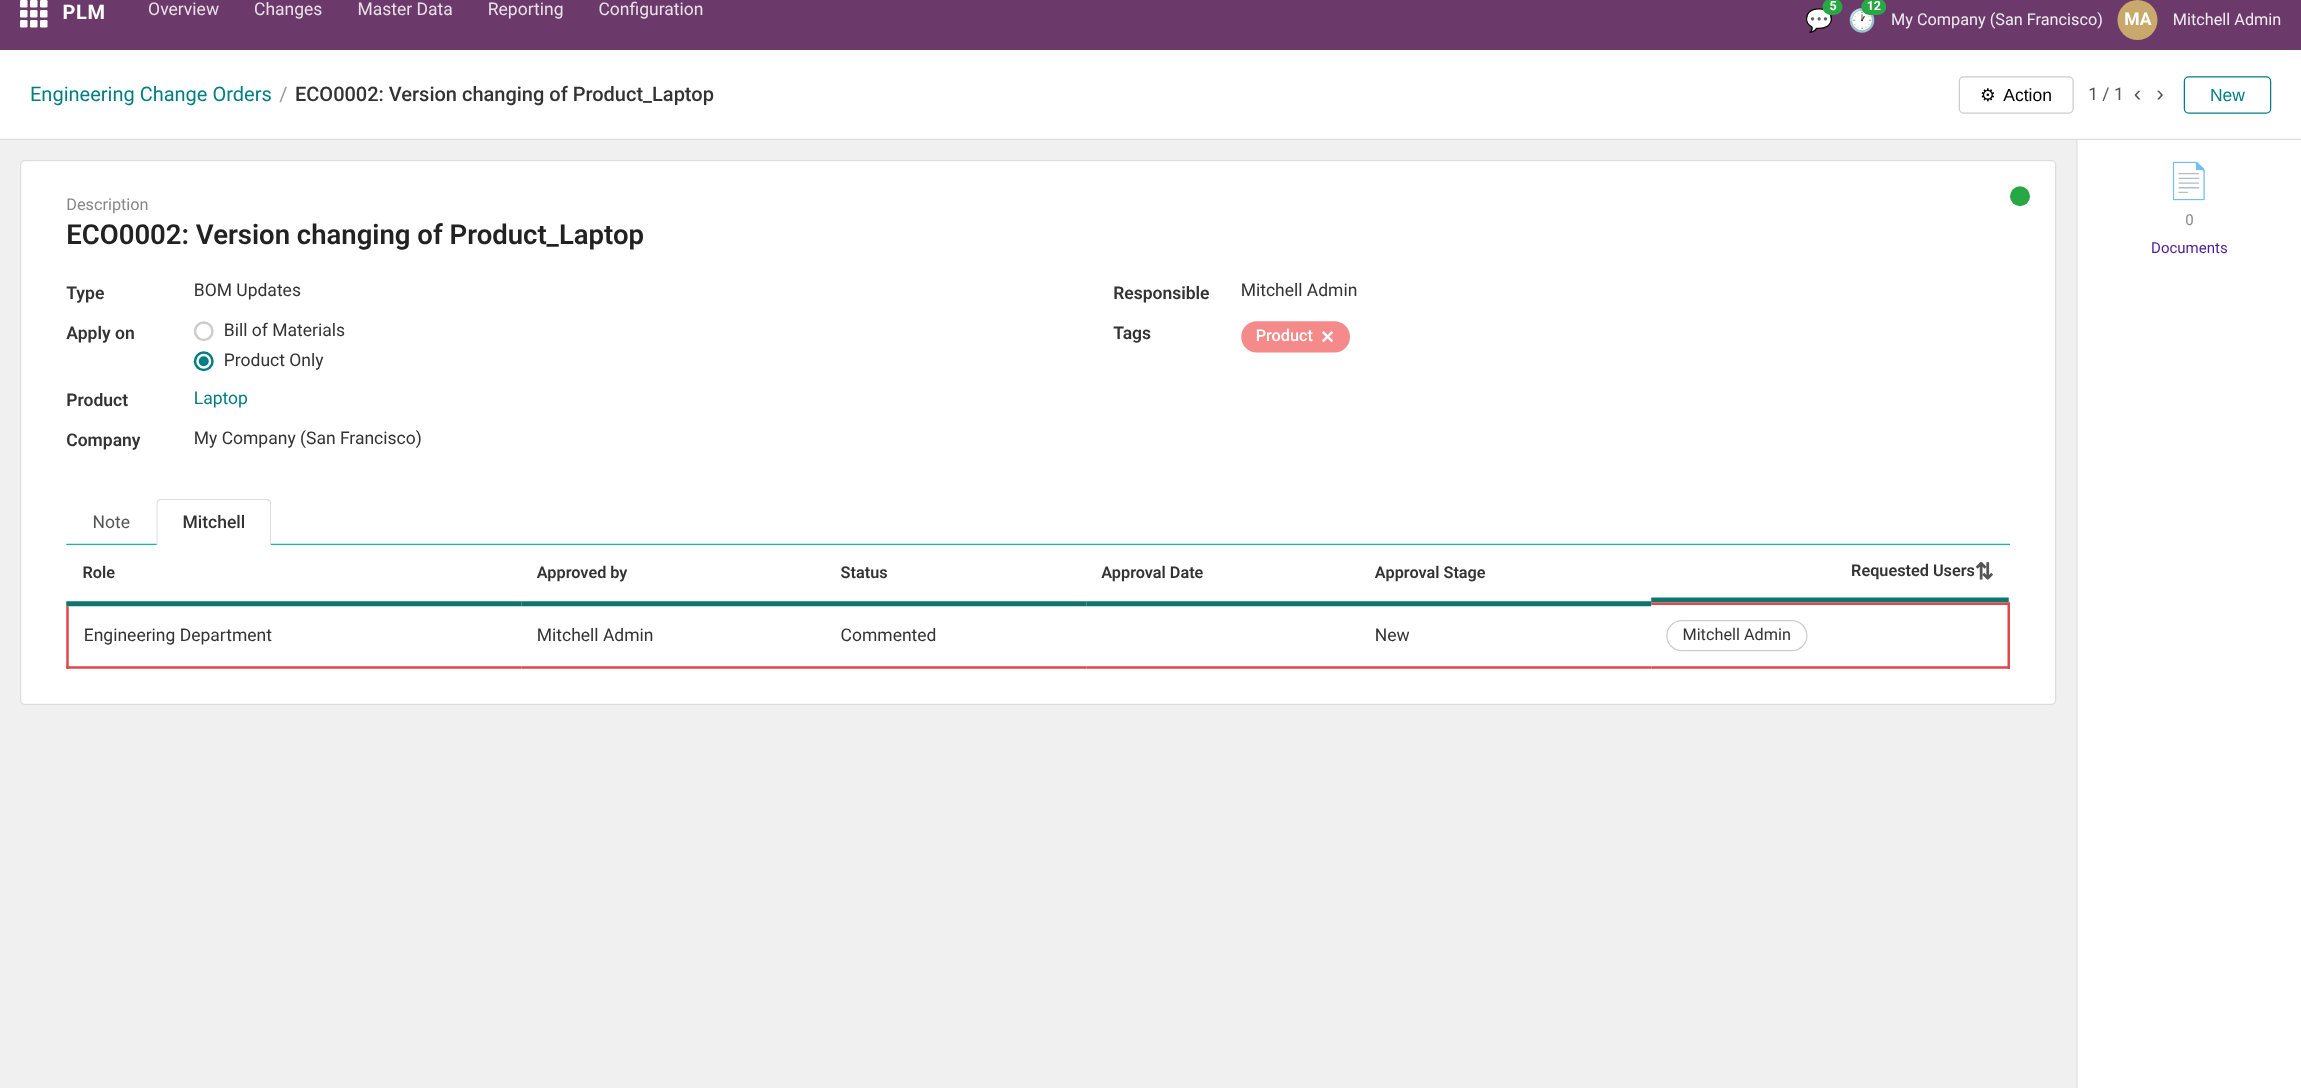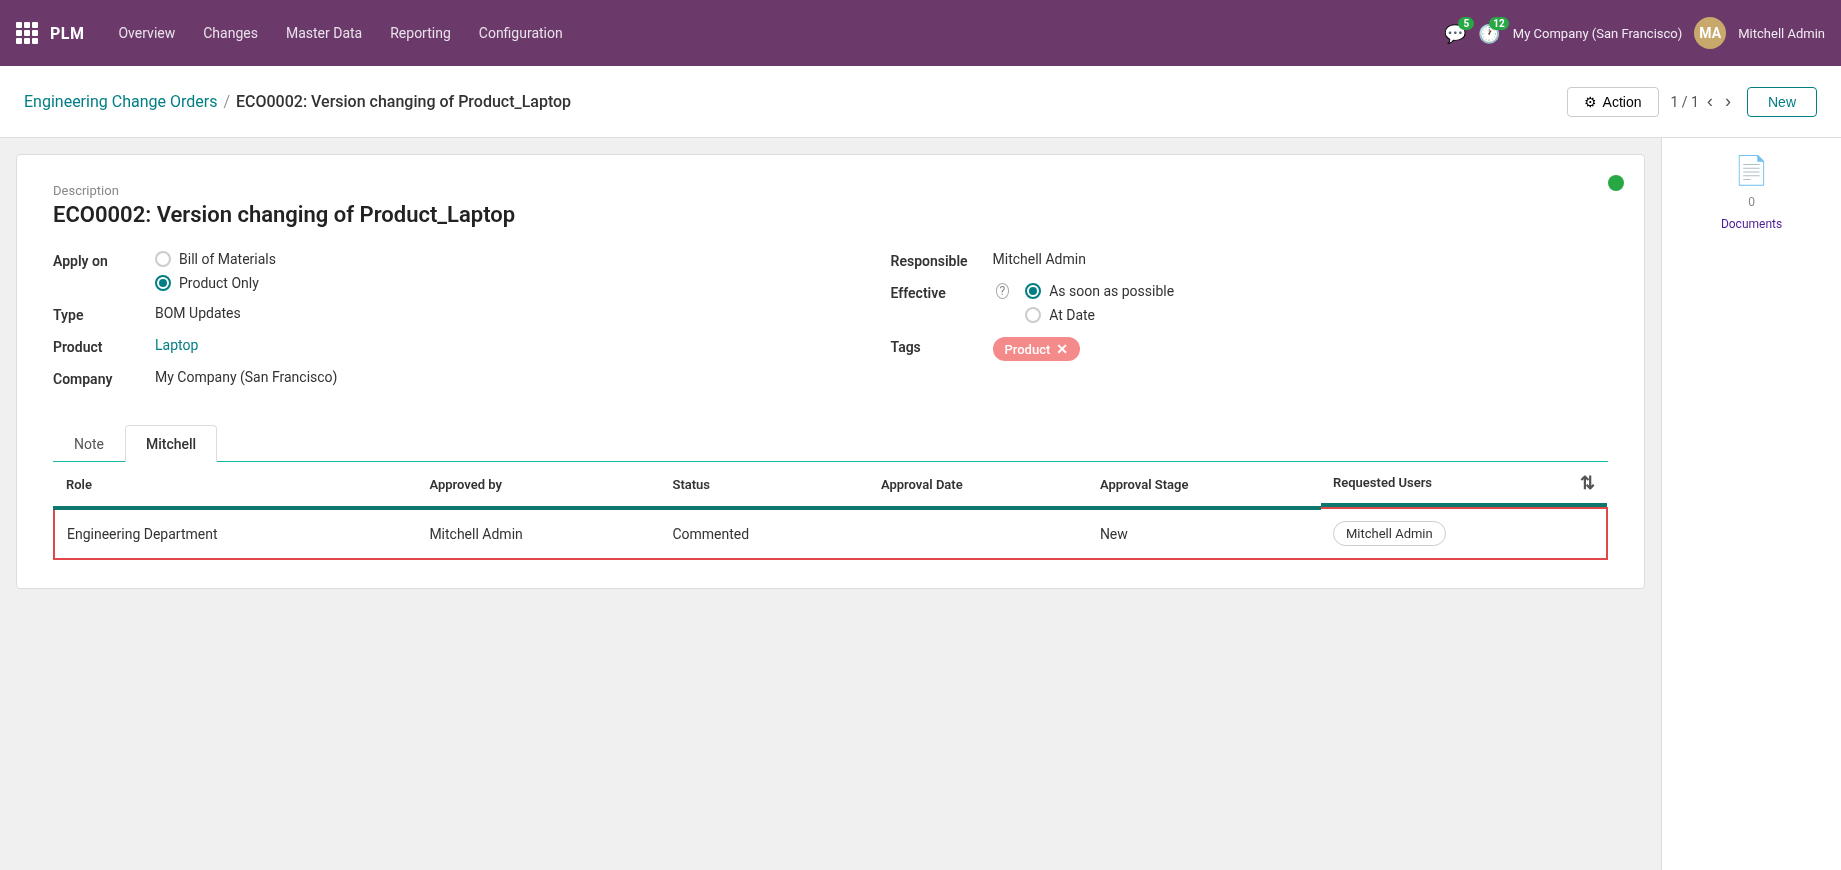--- a/index.html
+++ b/index.html
@@ -3,23 +3,23 @@
   <meta charset="utf-8">
   <style>
     * { box-sizing: border-box; margin: 0; padding: 0; }
     body { font-family: -apple-system, BlinkMacSystemFont, 'Segoe UI', Roboto, sans-serif; font-size: 14px; background: #f0f0f0; color: #333; }
 
     
     .topnav {
       background: #6b3a6b;
       color: #fff;
       display: flex;
-      align-items: center;
+      align-items: flex-start;
       padding: 0 16px;
-      height: 66px;
+      height: 40px;
       gap: 8px;
     }
     .topnav-grid-icon { display: grid; grid-template-columns: repeat(3,6px); grid-template-rows: repeat(3,6px); gap: 2px; margin-right: 4px; cursor: pointer; }
     .topnav-grid-icon span { background: #fff; border-radius: 1px; display: block; width: 6px; height: 6px; }
     .topnav-brand { font-weight: 700; font-size: 16px; margin-right: 16px; letter-spacing: 0.5px; }
     .topnav-link { color: rgba(255,255,255,0.85); text-decoration: none; padding: 0 10px; font-size: 14px; cursor: pointer; }
     .topnav-spacer { flex: 1; }
     .topnav-icons { display: flex; align-items: center; gap: 12px; }
     .badge-wrap { position: relative; cursor: pointer; }
     .badge-icon { font-size: 18px; color: #fff; }
@@ -278,70 +278,56 @@
       <div class="status-dot"></div>
 
       <div class="form-description-label">Description</div>
       <div class="form-title">ECO0002: Version changing of Product_Laptop</div>
 
       <div class="form-grid">
 
         <div class="form-left">
 
           <div class="form-row">
+            <span class="form-label">Type</span>
+            <span class="form-value">BOM Updates</span>
+          </div>
+
+          <div class="form-row">
             <span class="form-label">Apply on</span>
             <div class="radio-group">
               <div class="radio-item">
                 <div class="radio-circle"></div>
                 <span class="radio-label">Bill of Materials</span>
               </div>
               <div class="radio-item">
                 <div class="radio-circle checked"></div>
                 <span class="radio-label">Product Only</span>
               </div>
             </div>
           </div>
 
           <div class="form-row">
-            <span class="form-label">Type</span>
-            <span class="form-value">BOM Updates</span>
-          </div>
-
-          <div class="form-row">
             <span class="form-label">Product</span>
             <a class="form-value-link">Laptop</a>
           </div>
 
           <div class="form-row">
             <span class="form-label">Company</span>
             <span class="form-value">My Company (San Francisco)</span>
           </div>
         </div>
 
         <div class="form-right">
 
           <div class="form-row">
             <span class="form-label">Responsible</span>
             <span class="form-value">Mitchell Admin</span>
           </div>
 
-          <div class="form-row">
-            <span class="form-label">Effective</span>
-            <span class="effective-help" title="Effective date help">?</span>
-            <div class="radio-group" style="margin-left: 4px;">
-              <div class="radio-item">
-                <div class="radio-circle checked"></div>
-                <span class="radio-label">As soon as possible</span>
-              </div>
-              <div class="radio-item">
-                <div class="radio-circle"></div>
-                <span class="radio-label">At Date</span>
-              </div>
-            </div>
-          </div>
 
           <div class="form-row">
             <span class="form-label">Tags</span>
             <div class="tag-badge">
               <span>Product</span>
               <span class="remove">✕</span>
             </div>
           </div>
         </div>
       </div>
@@ -352,21 +338,21 @@
       </div>
 
       <table class="approvals-table">
         <thead>
           <tr>
             <th>Role</th>
             <th>Approved by</th>
             <th>Status</th>
             <th>Approval Date</th>
             <th>Approval Stage</th>
-            <th style="display:flex; align-items:center; justify-content:space-between;">
+            <th style="display:flex; align-items:center; justify-content:flex-end;">
               <span>Requested Users</span>
               <span class="table-settings-icon">⇅</span>
             </th>
           </tr>
         </thead>
         <tbody>
           <tr class="highlighted-row" style="border: 2px solid #e0474a; padding-left: 28px;">
             <td>Engineering Department</td>
             <td>Mitchell Admin</td>
             <td>Commented</td>

